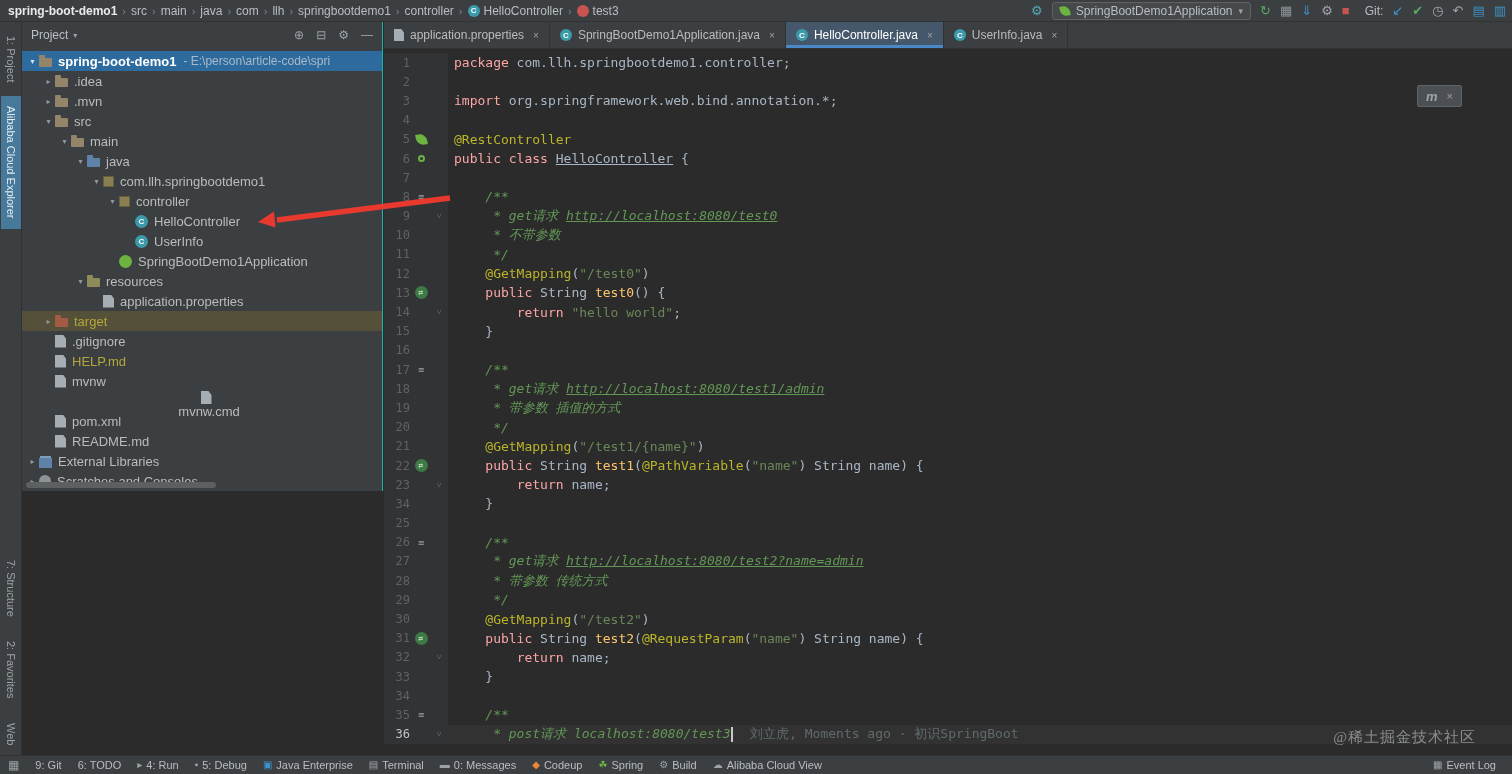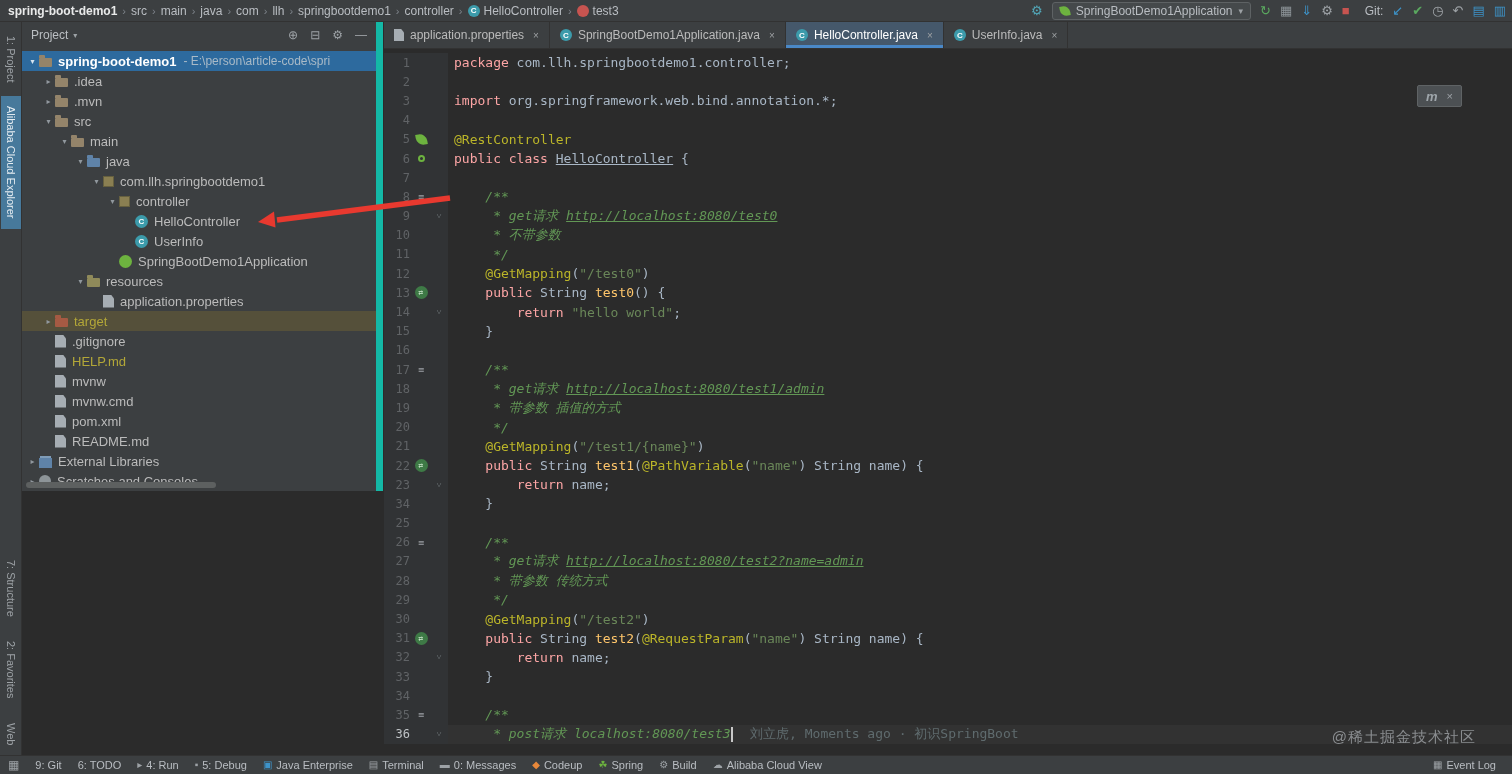--- a/index.html
+++ b/index.html
@@ -26,21 +26,21 @@
   .git-label{margin-left:6px;}
 
   
   #strip{position:absolute;left:0;top:22px;width:22px;bottom:19px;background:#3c3f41;border-right:1px solid #323232;
     display:flex;flex-direction:column;align-items:center;z-index:5;}
   .strip-item{writing-mode:vertical-rl;font-size:11px;color:#9da2a6;padding:10px 4px;margin-top:4px;cursor:pointer;}
   .strip-item.selected{background:#47799b;color:#e6edf2;}
   .strip-spacer{flex:1;}
 
   
-  #project{position:absolute;left:22px;top:22px;width:361px;bottom:19px;background:#3c3f41;border-right:7px solid #14b8a6;
+  #project{position:absolute;left:22px;top:22px;width:361px;bottom:19px;background:#3c3f41;border-right:1px solid #14b8a6;
     display:flex;flex-direction:column;z-index:5;}
   #project-header{height:26px;flex:none;display:flex;align-items:center;padding:0 9px;font-size:12px;color:#bbbfc3;}
   .ph-title{display:flex;align-items:center;gap:5px;cursor:pointer;}
   .ph-caret{font-size:8px;color:#9da2a6;}
   #ph-icons{margin-left:auto;display:flex;gap:12px;color:#9da2a6;}
   #ph-icons .tb-ic{font-size:12px;}
   #tree{flex:1;overflow:hidden;padding-top:3px;font-size:13px;color:#bbbbbb;}
   .trow{height:20px;display:flex;align-items:center;white-space:nowrap;cursor:pointer;padding-right:6px;}
   .trow.sel{background:#2d6a9e;color:#fff;}
   .trow.goldrow{background:#55503a;}
@@ -96,21 +96,21 @@
   .gi-leaf{width:11px;height:11px;background:#6db33f;border-radius:0 70% 0 70%;transform:rotate(-10deg);cursor:pointer;}
   .gi-bean{width:7px;height:7px;border:2px solid #6db33f;border-radius:50%;cursor:pointer;}
   .gi-mapping{width:13px;height:13px;border-radius:50%;background:#3e7a46;color:#cfe8cf;font-size:8px;
     display:inline-flex;align-items:center;justify-content:center;cursor:pointer;}
   .gi-doc{color:#9da2a6;font-size:10px;cursor:pointer;}
   #maven-popup{position:absolute;top:36px;right:50px;background:#4c5053;border:1px solid #5f6365;border-radius:2px;
     height:22px;display:flex;align-items:center;gap:9px;padding:0 8px;font-family:"Liberation Sans",sans-serif;}
   .mvn-m{font-weight:bold;font-style:italic;color:#9fa6ab;font-size:13px;}
   .mvn-x{font-size:11px;color:#9da2a6;cursor:pointer;}
   #watermark{position:absolute;right:36px;bottom:8px;font-size:15px;color:#8a8d90;letter-spacing:1px;
-    font-family:Liberation Sans, sans-serif;}
+    font-family:Liberation Serif, serif;}
 
   
   #arrow{position:absolute;left:245px;top:186px;width:215px;height:55px;z-index:40;pointer-events:none;}
 
   
   #statusbar{position:absolute;left:0;right:0;bottom:0;height:19px;background:#3c3f41;border-top:1px solid #323232;
     display:flex;align-items:center;padding:0 8px;font-size:11px;color:#b9bdc2;z-index:10;}
   .sb-grid{color:#9da2a6;font-size:12px;padding-right:8px;cursor:pointer;}
   .sb-item{display:flex;align-items:center;gap:4px;padding:0 8px;cursor:pointer;}
   .sb-ic{font-size:10px;line-height:1;}
@@ -301,21 +301,21 @@
         <div class="trow" style="padding-left: 20px;">
           <span class="tarrow"></span>
           <span class="ti ti-file"></span>
           <span class="tlabel gold">HELP.md</span>
         </div>
         <div class="trow" style="padding-left: 20px;">
           <span class="tarrow"></span>
           <span class="ti ti-file"></span>
           <span class="tlabel">mvnw</span>
         </div>
-        <div class="trow" style="padding-left: 20px;">
+        <div class="trow" style="padding-left: 20px; flex-direction: column;">
           <span class="tarrow"></span>
           <span class="ti ti-file"></span>
           <span class="tlabel">mvnw.cmd</span>
         </div>
         <div class="trow" style="padding-left: 20px;">
           <span class="tarrow"></span>
           <span class="ti ti-pomfile"></span>
           <span class="tlabel">pom.xml</span>
         </div>
         <div class="trow" style="padding-left: 20px;">

